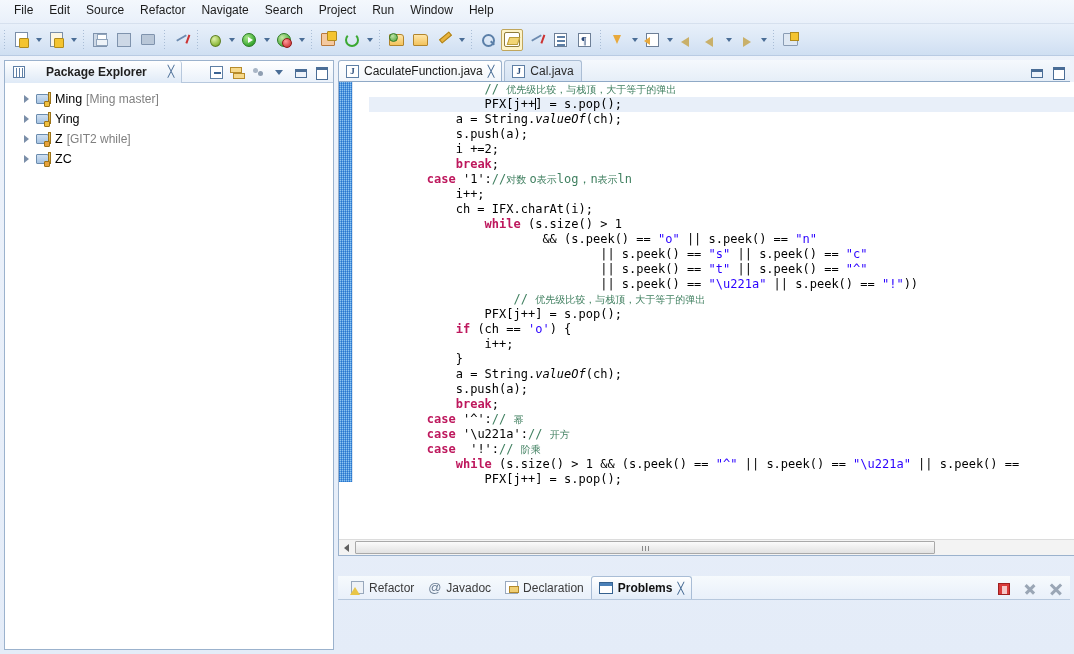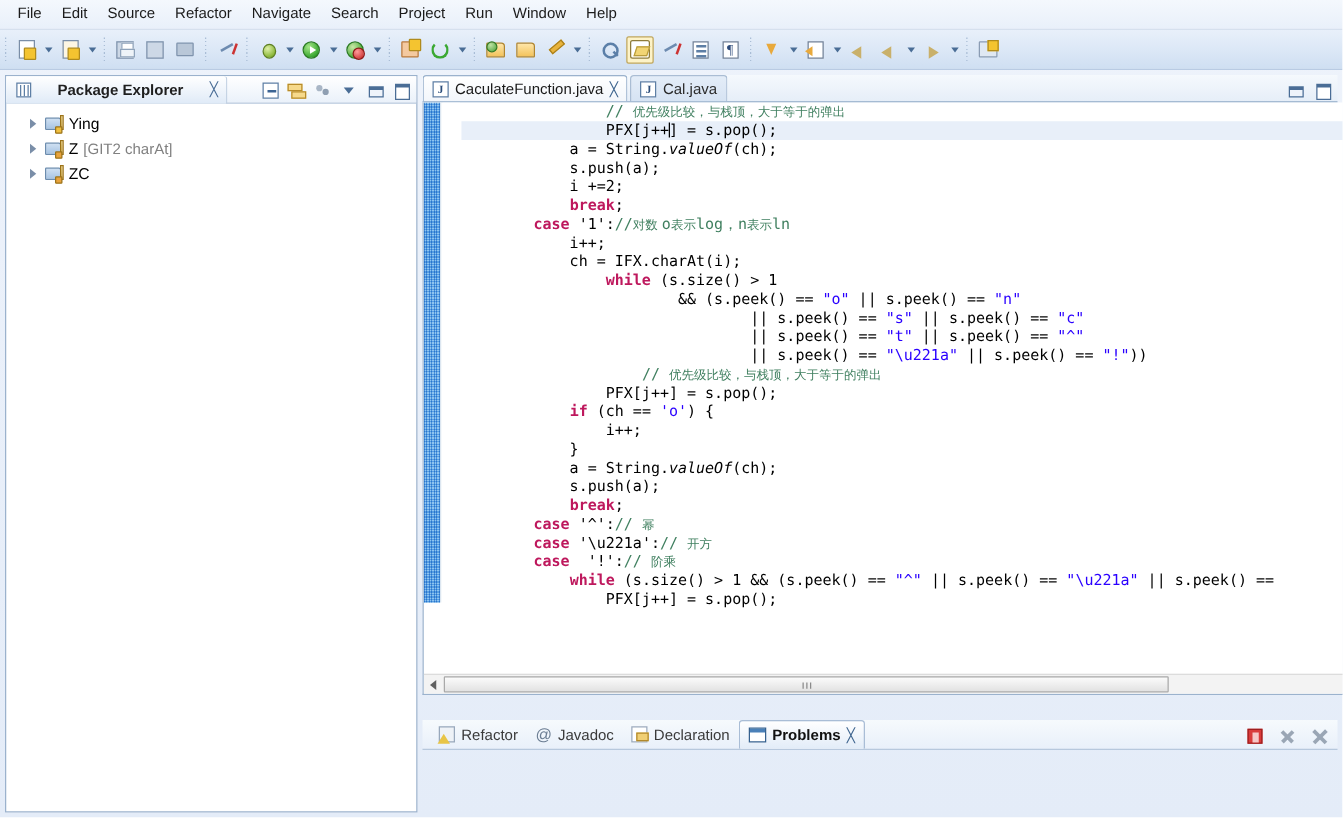--- a/index.html
+++ b/index.html
@@ -519,31 +519,41 @@
         </div>
       </div>
       <div id="tree">
           <div class="tree-row">
             <span class="twisty"></span>
             <span class="proj-icon">
               <span class="folder"></span>
               <span class="jbar"></span>
               <span class="lock"></span>
             </span>
+            <span class="proj-name">Ming</span>
+            <span class="proj-meta">[Ming master]</span>
+          </div>
+          <div class="tree-row">
+            <span class="twisty"></span>
+            <span class="proj-icon">
+              <span class="folder"></span>
+              <span class="jbar"></span>
+              <span class="lock"></span>
+            </span>
             <span class="proj-name">Ying</span>
           </div>
           <div class="tree-row">
             <span class="twisty"></span>
             <span class="proj-icon repo">
               <span class="folder"></span>
               <span class="jbar"></span>
               <span class="lock"></span>
             </span>
             <span class="proj-name">Z</span>
-            <span class="proj-meta">[GIT2 charAt]</span>
+            <span class="proj-meta">[GIT2 while]</span>
           </div>
           <div class="tree-row">
             <span class="twisty"></span>
             <span class="proj-icon repo">
               <span class="folder"></span>
               <span class="jbar"></span>
               <span class="lock"></span>
             </span>
             <span class="proj-name">ZC</span>
           </div>

